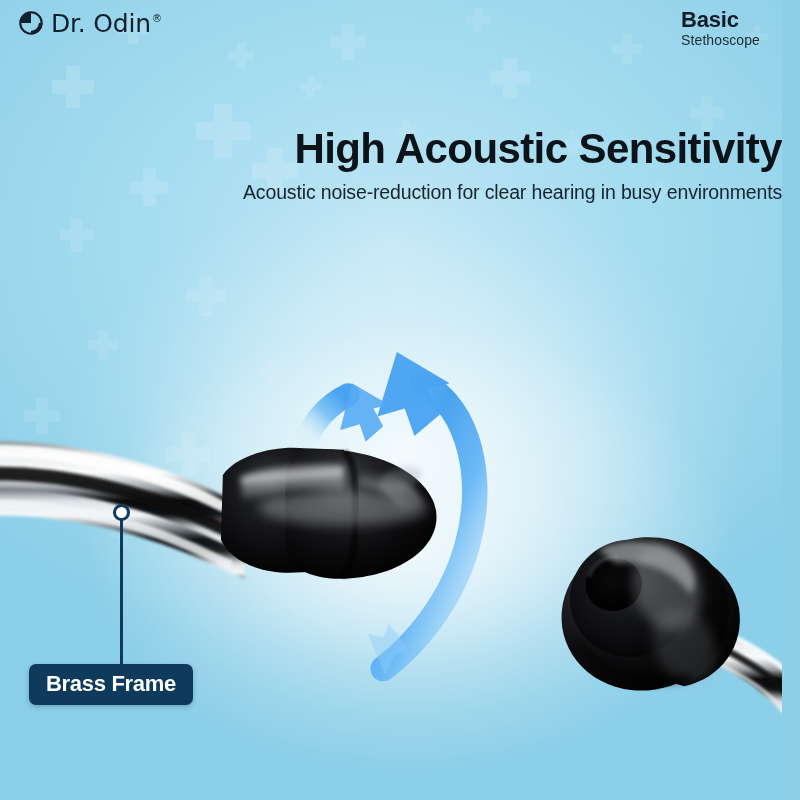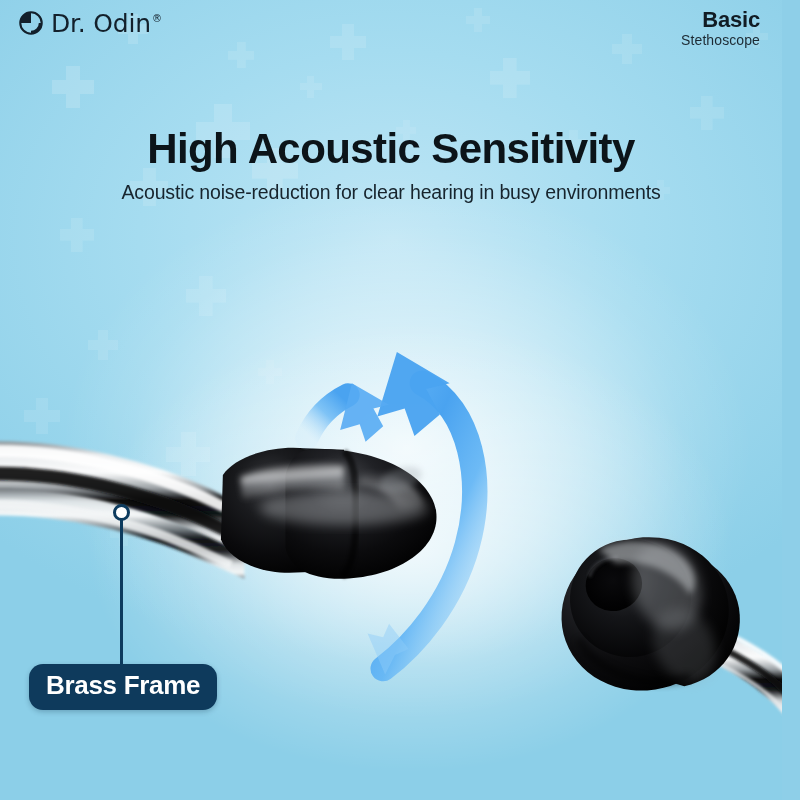--- a/index.html
+++ b/index.html
@@ -47,35 +47,35 @@
     letter-spacing:-0.2px; line-height:1;
     position:relative;
   }
   .brand-reg {
     font-size:10px; vertical-align:super; font-weight:400;
     margin-left:1px;
   }
 
   .model {
     position:absolute; right:22px; top:8px;
-    text-align:right; z-index:6;
+    z-index:6;
   }
   .model-name {
     font-size:22px; font-weight:bold; color:#111c24;
     line-height:1.05; letter-spacing:-0.2px;
   }
   .model-type {
     font-size:14px; font-weight:400; color:#1d2a33;
     line-height:1.3; letter-spacing:0.1px;
   }
 
   
   .headline-wrap {
     position:absolute; left:0; right:0; top:126px;
-    text-align:center; z-index:6;
+    text-align:right; z-index:6;
   }
   .headline {
     font-size:42px; font-weight:bold; color:#0c1419;
     letter-spacing:-0.6px; line-height:1.1;
   }
   .subhead {
     margin-top:9px;
     font-size:19.5px; font-weight:400; color:#17242d;
     letter-spacing:-0.15px;
   }
@@ -98,23 +98,23 @@
     width:17px; height:17px;
     border-radius:50%;
     background:#ffffff;
     border:3px solid #0d3b5e;
   }
   .callout-badge {
     position:absolute;
     left:29px; top:664px;
     padding:7px 17px 9px 17px;
     background:#0e3a5c;
-    border-radius:14px;
+    border-radius:7px;
     color:#ffffff;
-    font-size:26px;
+    font-size:22px;
     font-weight:bold;
     letter-spacing:-0.3px;
     line-height:1.15;
     white-space:nowrap;
     box-shadow:0 2px 5px rgba(8,40,65,0.25);
   }
 </style>
 </head>
 <body>
 

